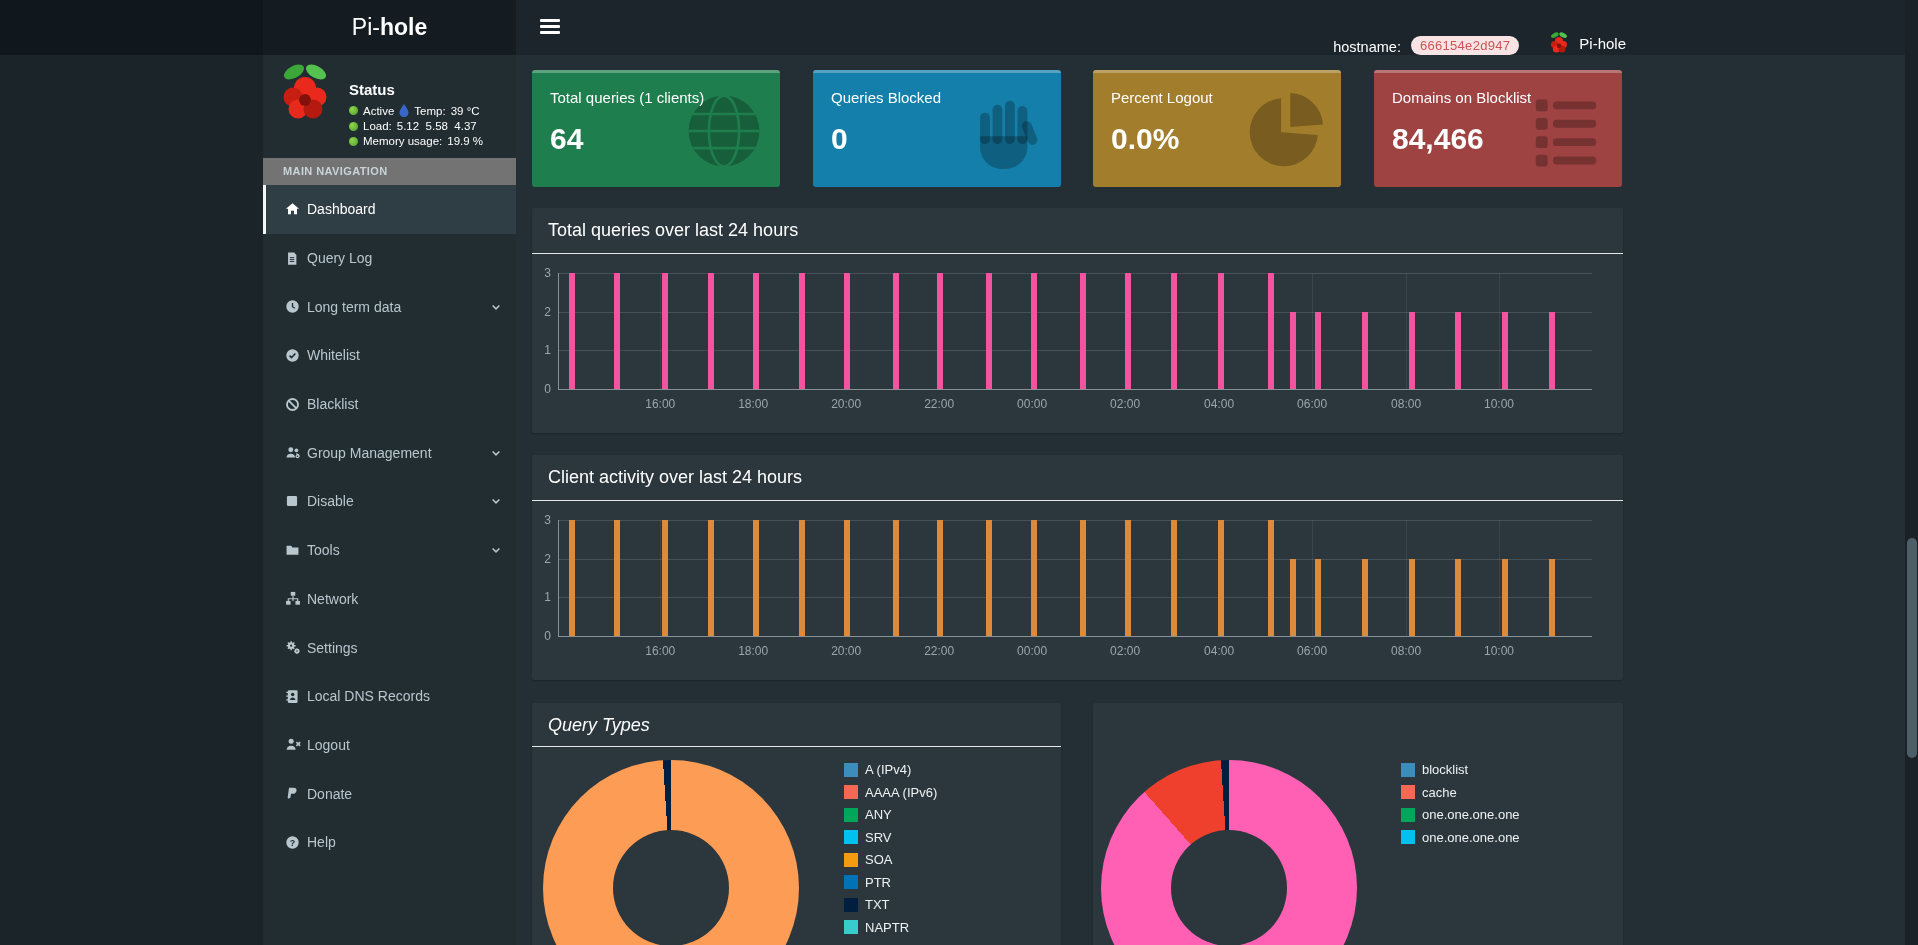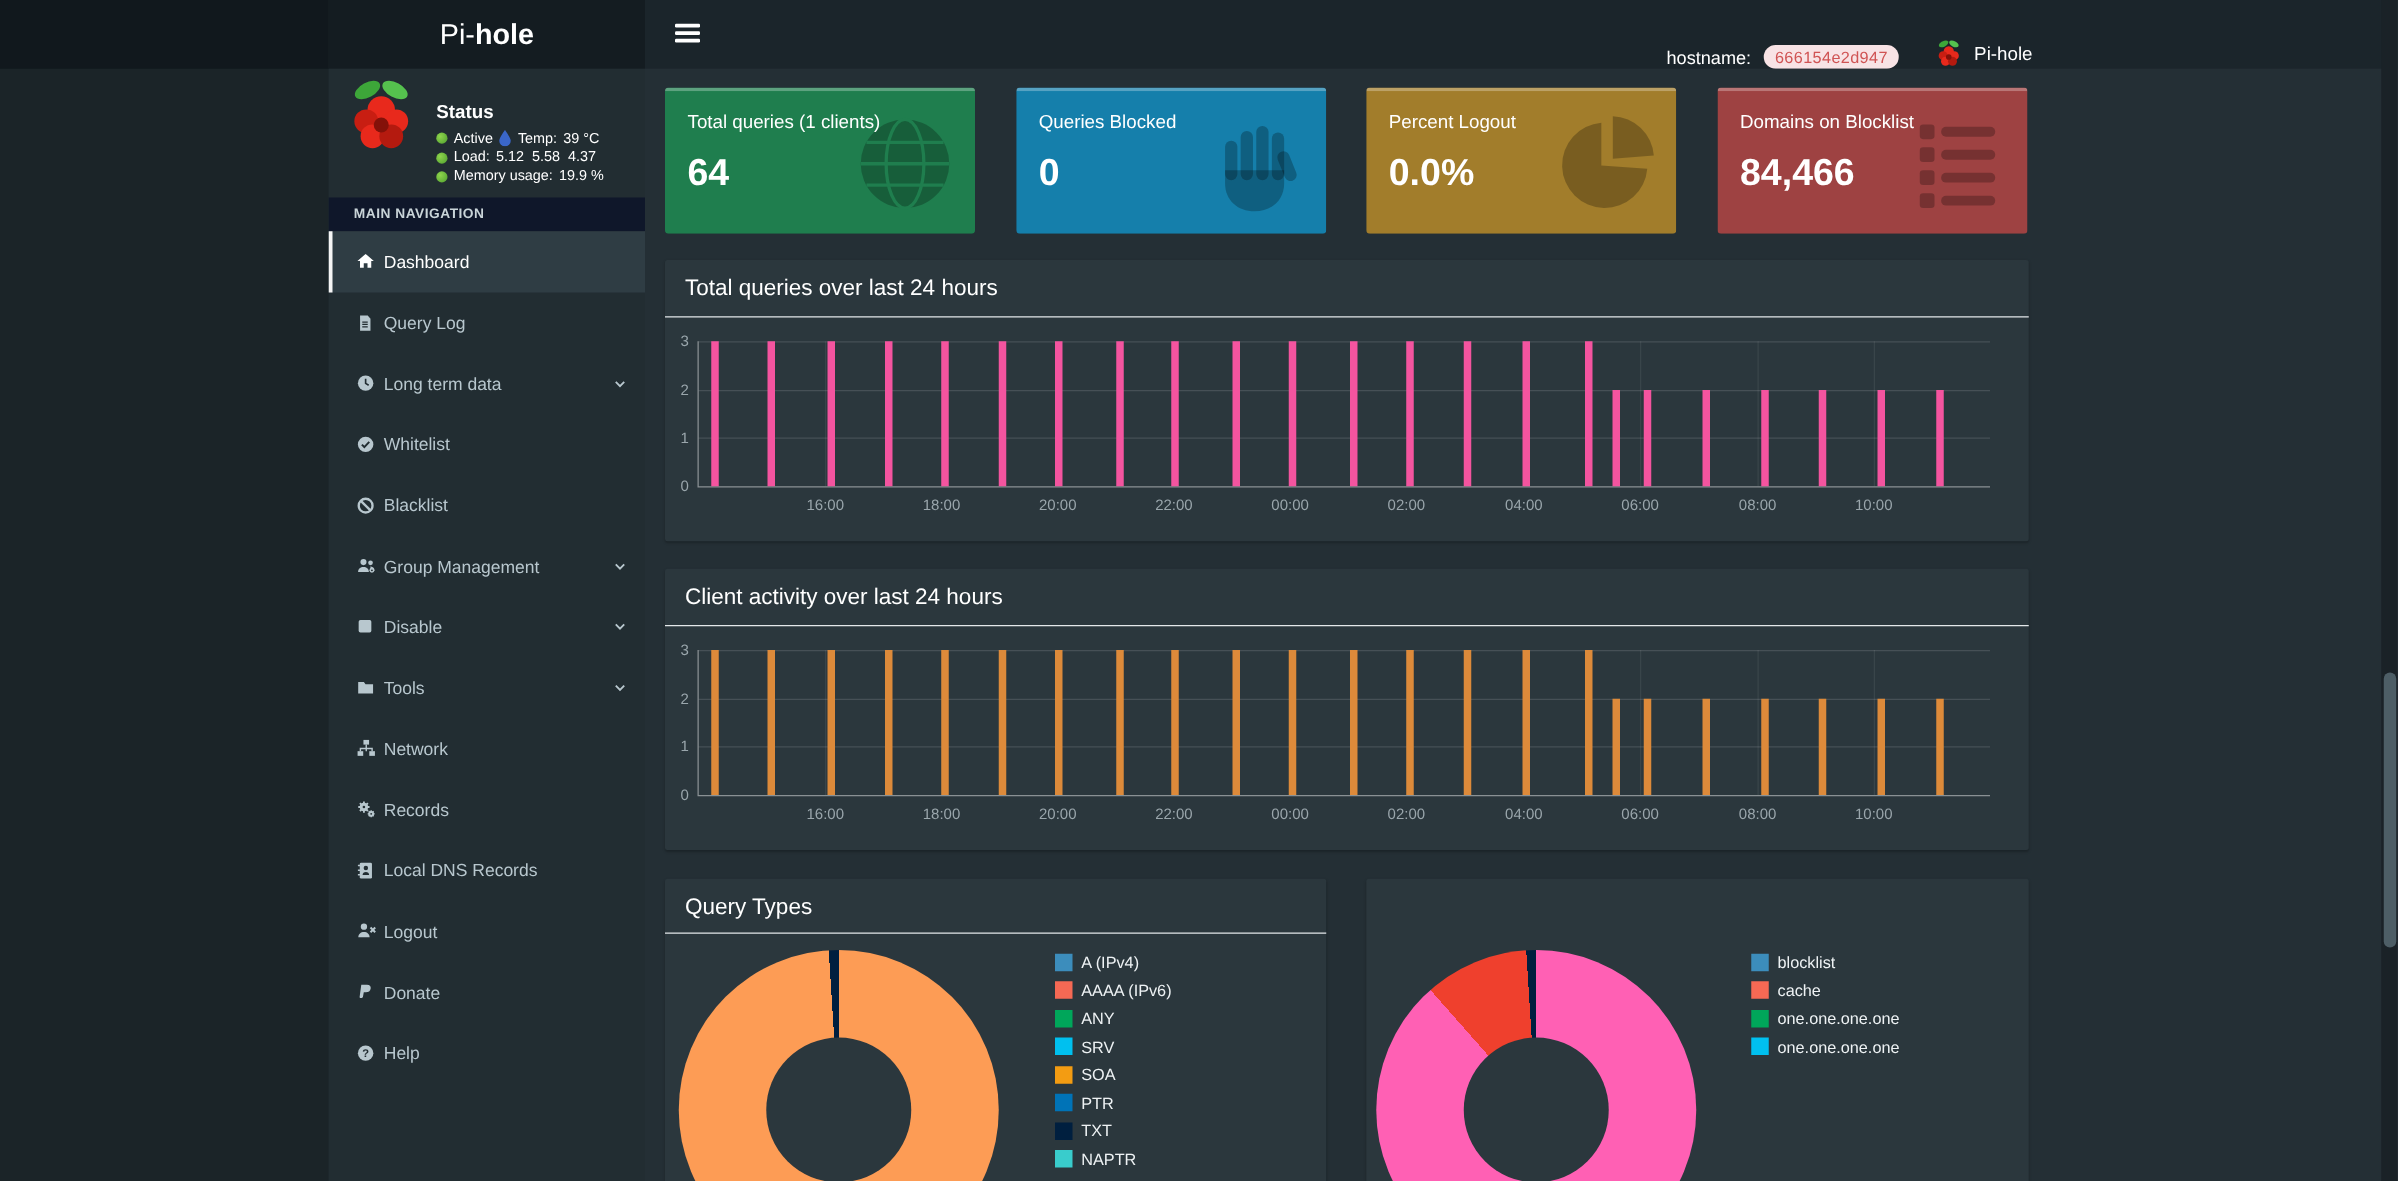--- a/index.html
+++ b/index.html
@@ -23,21 +23,21 @@
   .nav-brand { display:flex; align-items:center; gap:8px; margin-left:18px; color:#fff; font-size:15px; }
 
   
   .sidebar { position:absolute; left:263px; top:55px; width:253px; height:890px; background:#222d32; }
   .status-box { position:absolute; left:10px; top:6px; width:235px; display:flex; gap:12px; }
   .status-text { color:#fff; padding-top:4px; }
   .status-title { font-size:15px; font-weight:bold; margin-bottom:6px;margin-top:16px; }
   .status-row { font-size:11.5px; display:flex; align-items:center; gap:5px; margin-bottom:3px; white-space:pre; }
   .dot { width:9px; height:9px; border-radius:50%;
     background:radial-gradient(circle at 35% 35%, #8fd54c, #4e9e2e); flex:0 0 auto; }
-  .section-label { position:absolute; left:0; top:103px; width:253px; height:27px; background:#0f172a;
+  .section-label { position:absolute; left:0; top:103px; width:253px; height:27px; background:#737373;
     color:#c9d4d8; font-size:11px; font-weight:bold; letter-spacing:.4px; line-height:27px; padding-left:20px; }
   .menu { position:absolute; left:0; top:130px; width:253px; list-style:none; }
   .menu-item { height:48.7px; display:flex; align-items:center; padding-left:22px; cursor:pointer;
     color:#b8c7ce; font-size:14px; position:relative; }
   .menu-item .mi-icon { width:22px; display:flex; align-items:center; color:#b8c7ce; }
   .menu-item.active { background:#2f3d44; color:#fff; border-left:3px solid #f5f5f5; padding-left:19px; }
   .menu-item.active .mi-icon { color:#fff; }
   .menu-item .chev { position:absolute; right:14px; top:50%; transform:translateY(-50%); width:12px; height:12px; color:#b8c7ce; }
   svg { display:block; }
 
@@ -256,21 +256,21 @@
           <span class="mi-icon">
             <svg width="16" height="15" viewBox="0 0 16 16" fill="currentColor" stroke="currentColor">
               <circle cx="6" cy="6" r="3.1"></circle>
               <path d="M6 1.2v9.6M1.2 6h9.6M2.6 2.6l6.8 6.8M9.4 2.6 2.6 9.4" stroke-width="1.6"></path>
               <circle cx="6" cy="6" r="1.1" fill="#222d32" stroke="none"></circle>
               <circle cx="12.2" cy="11.8" r="2"></circle>
               <path d="M12.2 8.8v6M9.2 11.8h6M10.1 9.7l4.2 4.2M14.3 9.7l-4.2 4.2" stroke-width="1.2"></path>
               <circle cx="12.2" cy="11.8" r="0.8" fill="#222d32" stroke="none"></circle>
             </svg>
           </span>
-          <span>Records</span>
+          <span>Settings</span>
         </li>
         <li class="menu-item">
           <span class="mi-icon">
             <svg width="15" height="15" viewBox="0 0 16 16" fill="currentColor">
               <rect x="3" y="1.2" width="10.4" height="13.6" rx="1.2"></rect>
               <circle cx="8.2" cy="5.8" r="1.9" fill="#222d32"></circle>
               <path d="M5.4 11.8c0-1.7 1.2-2.7 2.8-2.7s2.8 1 2.8 2.7z" fill="#222d32"></path>
               <path d="M1.4 3.6h2M1.4 7.6h2M1.4 11.6h2" stroke="currentColor" stroke-width="1.3"></path>
             </svg>
           </span>
@@ -470,21 +470,21 @@
           <div class="bar" style="left:73.5%;height:66.66666666666666%;background:#dd8a3a"></div>
           <div class="bar" style="left:78%;height:66.66666666666666%;background:#dd8a3a"></div>
           <div class="bar" style="left:82.6%;height:66.66666666666666%;background:#dd8a3a"></div>
           <div class="bar" style="left:87%;height:66.66666666666666%;background:#dd8a3a"></div>
           <div class="bar" style="left:91.60000000000001%;height:66.66666666666666%;background:#dd8a3a"></div>
           <div class="bar" style="left:96.1%;height:66.66666666666666%;background:#dd8a3a"></div>
         </div>
     </div>
 
     <div class="panel" style="left:16px; top:648px; width:529px; height:400px;">
-      <div class="panel-h" style="height:44px;">Query Types</div>
+      <div class="panel-h" style="height:44px;font-style:italic;">Query Types</div>
       <div class="donut" id="donut1" style="left: 11px; top: 57px; background: conic-gradient(rgb(253, 156, 85) 0%, rgb(253, 156, 85) 99%, rgb(0, 31, 63) 99%, rgb(0, 31, 63) 100%);">
           <div class="hole"></div>
         </div>
       <div class="legend" id="legend1" style="left:312px; top:59px;">
           <div class="leg-item">
             <span class="sw" style="background:#3c8dbc"></span>
             <span class="leg-label">A (IPv4)</span>
           </div>
           <div class="leg-item">
             <span class="sw" style="background:#f56954"></span>

